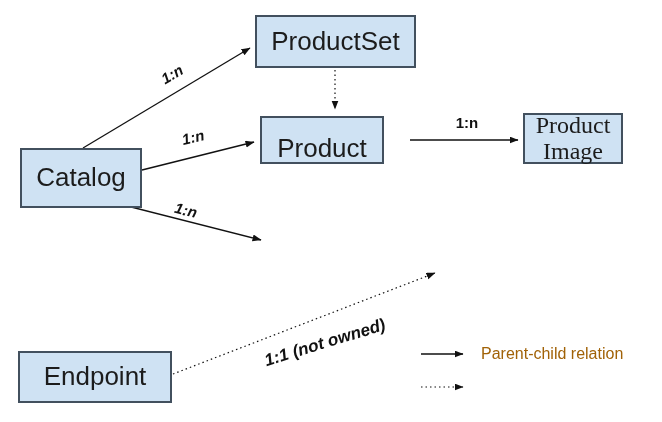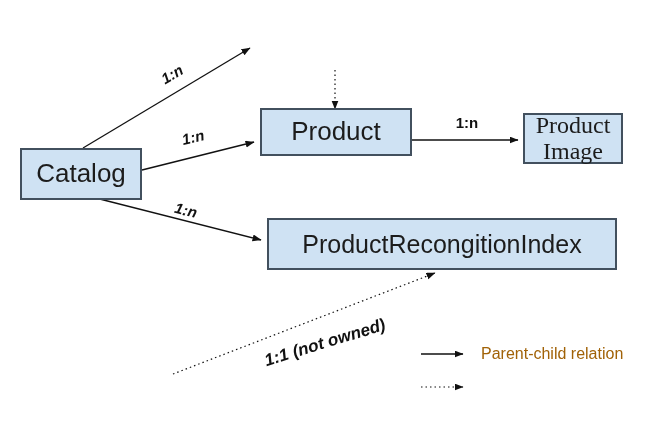--- a/index.html
+++ b/index.html
@@ -22,23 +22,23 @@
     background: #cfe2f3;
     border: 2px solid #42505e;
     color: #1c1c1c;
     display: flex;
     align-items: center;
     justify-content: center;
     text-align: center;
     font-size: 26px;
     line-height: 1.05;
   }
-  #node-catalog              { left: 20px;  top: 148px; width: 122px; height: 52px; }
+  #node-catalog              { left: 20px;  top: 148px; width: 122px; height: 60px; }
   #node-product-set          { left: 255px; top: 15px;  width: 161px; height: 53px; }
-  #node-product              { left: 260px; top: 108px; width: 152px; height: 48px; }
+  #node-product              { left: 260px; top: 116px; width: 124px; height: 48px; align-items: flex-end; }
   #node-product-image        { left: 523px; top: 113px; width: 100px; height: 51px; font-size: 24px; font-family: Liberation Serif, serif; }
   #node-pri                  { left: 267px; top: 218px; width: 350px; height: 52px; font-size: 25px; }
   #node-endpoint             { left: 18px;  top: 351px; width: 154px; height: 52px; }
 
   .edge-label {
     position: absolute;
     font-weight: bold;
     font-size: 15px;
     color: #111111;
     white-space: nowrap;
@@ -79,28 +79,31 @@
     <line x1="335" y1="70" x2="335" y2="109" stroke="#111111" stroke-width="1.2" stroke-dasharray="1.5 3" marker-end="url(#arrowhead)"></line>
     <line x1="173" y1="374" x2="435" y2="273" stroke="#111111" stroke-width="1.2" stroke-dasharray="1.5 3" marker-end="url(#arrowhead)"></line>
 
     <line x1="421" y1="354" x2="463" y2="354" stroke="#111111" stroke-width="1.3" marker-end="url(#arrowhead)"></line>
     <line x1="421" y1="387" x2="463" y2="387" stroke="#111111" stroke-width="1.2" stroke-dasharray="1.5 3" marker-end="url(#arrowhead)"></line>
   </svg>
 
   <div class="node" id="node-catalog">
     <span>Catalog</span>
   </div>
+  <div class="node" id="node-product-set">
+    <span>ProductSet</span>
+  </div>
   <div class="node" id="node-product">
     <span>Product</span>
   </div>
   <div class="node" id="node-product-image">
     <span>Product Image</span>
   </div>
-  <div class="node" id="node-pri">
-    <span>ProductRecongitionIndex</span>
+  <div class="node" id="node-endpoint">
+    <span>Endpoint</span>
   </div>
 
   <div class="edge-label" id="label-e0">1:n</div>
   <div class="edge-label" id="label-e1">1:n</div>
   <div class="edge-label" id="label-e2">1:n</div>
   <div class="edge-label" id="label-e3">1:n</div>
   <div class="edge-label" id="label-e5">1:1 (not owned)</div>
 
   <div class="legend-label" id="legend-0-label">Parent-child relation</div>
 

